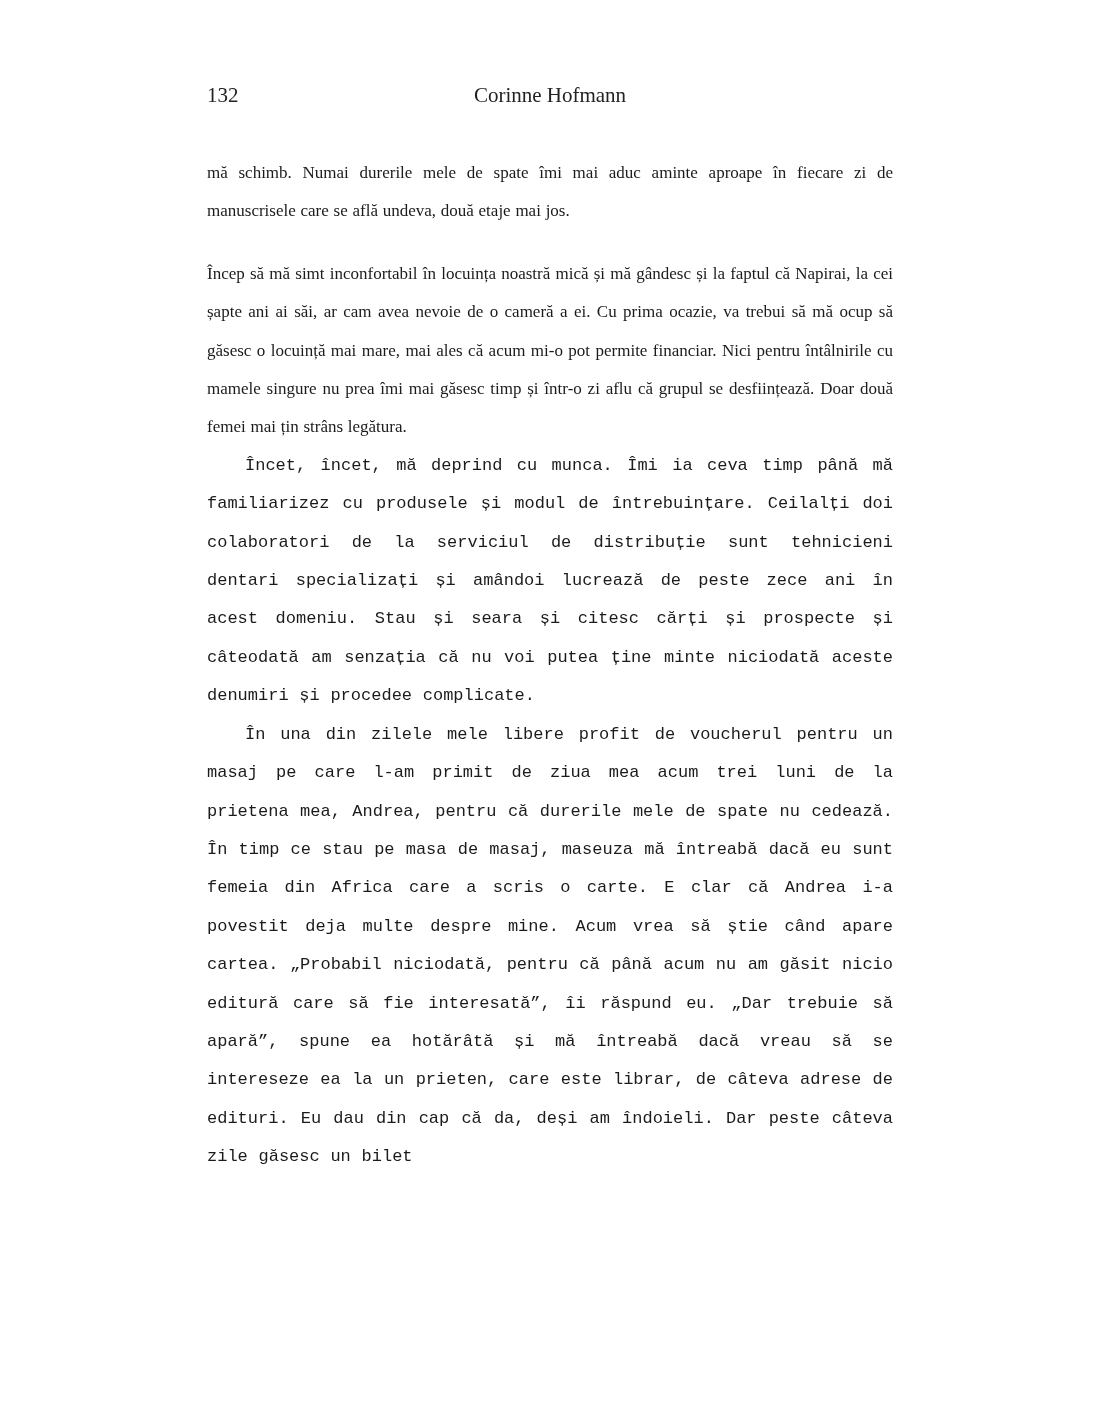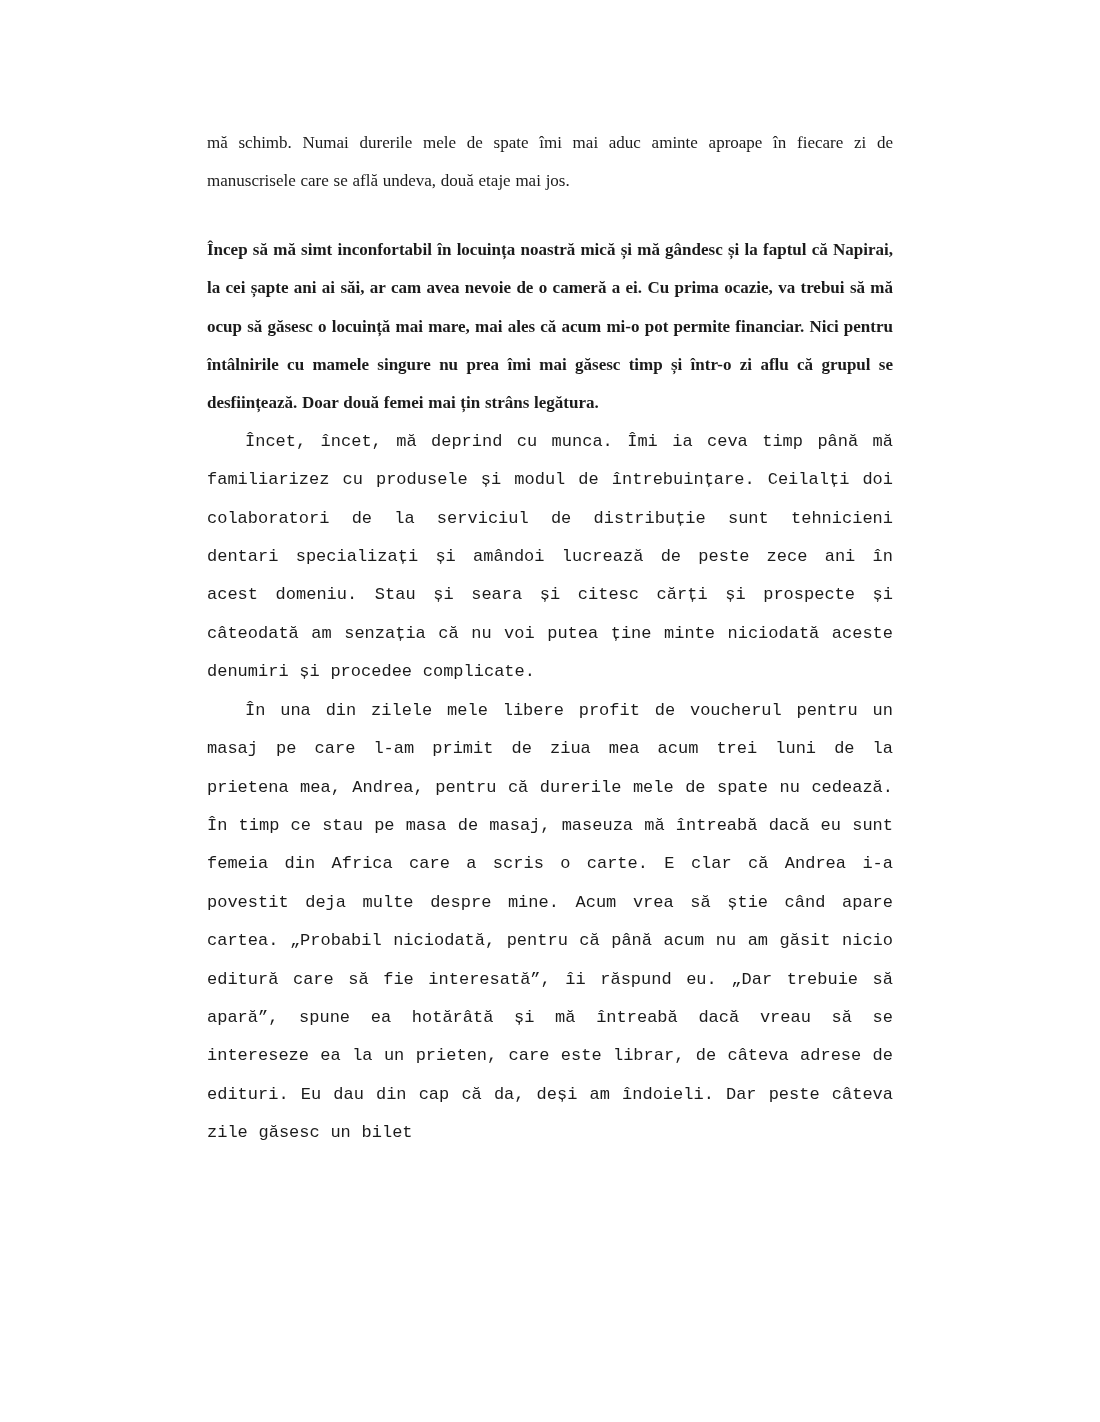--- a/index.html
+++ b/index.html
@@ -47,29 +47,32 @@
   }
   .body-text p {
     margin: 0;
     padding: 0;
   }
   .body-text p.indent {
     text-indent: 38px;
     font-family: Liberation Mono, monospace;
   }
   .body-text p.space-before {
-    margin-top: 30px;
-    font-weight: bold;
+    margin-top: 24px;
   }
 </style>
 </head>
 <body>
 
 <div class="page">
 
+  <header class="running-head">
+    <span class="page-number">132</span>
+    <span class="author">Corinne Hofmann</span>
+  </header>
 
   <main class="body-text">
     <p class="para">mă schimb. Numai durerile mele de spate îmi mai aduc aminte aproape în fiecare zi de manuscrisele care se află undeva, două etaje mai jos.</p>
     <p class="para space-before">Încep să mă simt inconfortabil în locuința noastră mică și mă gândesc și la faptul că Napirai, la cei șapte ani ai săi, ar cam avea nevoie de o cameră a ei. Cu prima ocazie, va trebui să mă ocup să găsesc o locuință mai mare, mai ales că acum mi-o pot permite financiar. Nici pentru întâlnirile cu mamele singure nu prea îmi mai găsesc timp și într-o zi aflu că grupul se desființează. Doar două femei mai țin strâns legătura.</p>
     <p class="para indent">Încet, încet, mă deprind cu munca. Îmi ia ceva timp până mă familiarizez cu produsele și modul de întrebuințare. Ceilalți doi colaboratori de la serviciul de distribuție sunt tehnicieni dentari specializați și amândoi lucrează de peste zece ani în acest domeniu. Stau și seara și citesc cărți și prospecte și câteodată am senzația că nu voi putea ține minte niciodată aceste denumiri și procedee complicate.</p>
     <p class="para indent">În una din zilele mele libere profit de voucherul pentru un masaj pe care l-am primit de ziua mea acum trei luni de la prietena mea, Andrea, pentru că durerile mele de spate nu cedează. În timp ce stau pe masa de masaj, maseuza mă întreabă dacă eu sunt femeia din Africa care a scris o carte. E clar că Andrea i-a povestit deja multe despre mine. Acum vrea să știe când apare cartea. „Probabil niciodată, pentru că până acum nu am găsit nicio editură care să fie interesată”, îi răspund eu. „Dar trebuie să apară”, spune ea hotărâtă și mă întreabă dacă vreau să se intereseze ea la un prieten, care este librar, de câteva adrese de edituri. Eu dau din cap că da, deși am îndoieli. Dar peste câteva zile găsesc un bilet</p>
   </main>
 
 </div>
 

